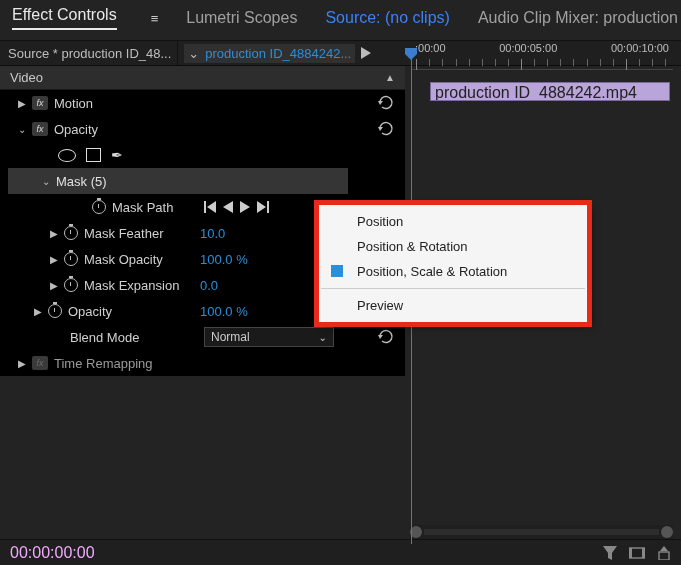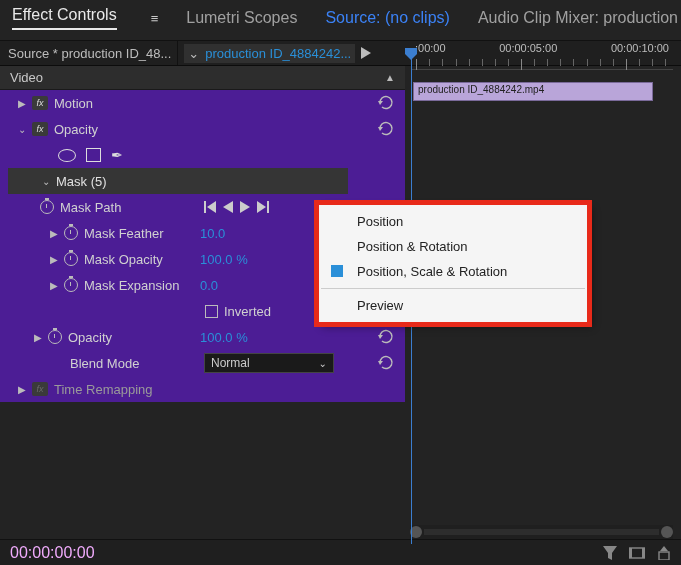--- a/index.html
+++ b/index.html
@@ -19,32 +19,32 @@
   .src-drop .caron { color:#bbb;}
   .play-tri { margin-left:6px;}
 
   .timeline-header { position:absolute; left:411px; right:8px; top:36px; height:44px; }
   .time-labels { display:flex; justify-content:space-between; font-size:11px; color:#bdbdbd; padding:6px 4px 0 4px;}
   .ruler { position:relative; height:14px; border-bottom:1px solid #444; margin-top:2px;}
   .tick { position:absolute; top:3px; width:1px; height:7px; background:#666;}
   .tick.big { height:11px; background:#888;}
   .playhead { position:absolute; left:411px; top:54px; width:1px; height:490px; background:#3b7ed0; z-index:5;}
   .playhead-head { position:absolute; left:405px; top:48px; width:12px; height:12px; z-index:6;}
-  .clip-bar { position:absolute; left:413px; top:82px; width:240px; height:19px; background:#b9a5d9; border:1px solid #7a6a9a; color:#222; font-size:10px; padding:1px 4px; overflow:hidden; white-space:nowrap;}
+  .clip-bar { position:absolute; left:430px; top:82px; width:240px; height:19px; background:#b9a5d9; border:1px solid #7a6a9a; color:#222; font-size:16px; padding:1px 4px; overflow:hidden; white-space:nowrap;}
 
   .panel { display:flex; }
-  .tree { width:405px; background:#4c1d95; }
+  .tree { width:405px; background:#000000; }
   .video-hdr { display:flex; align-items:center; justify-content:space-between; background:#2d2d2d; padding:4px 10px; height:24px; border-bottom:1px solid #1a1a1a;}
   .collapse-up { font-size:10px; color:#bbb;}
 
   .row { display:flex; align-items:center; height:26px; padding:0 8px; position:relative;}
   .indent1 { padding-left:18px;}
   .indent2 { padding-left:34px;}
   .indent3 { padding-left:50px;}
-  .indent4 { padding-left:40px;}
+  .indent4 { padding-left:92px;}
   .indent4b { padding-left:70px;}
 
   .twirl { width:10px; color:#bbb; font-size:10px; margin-right:4px; cursor:pointer;}
   .fx-badge { width:16px; height:14px; background:#3a3a3a; color:#ddd; font-size:9px; font-style:italic; display:inline-flex; align-items:center; justify-content:center; border-radius:2px; margin-right:6px;}
   .fx-badge.dim { color:#6a6a6a;}
   .stopwatch { width:14px; height:14px; border:1.3px solid #bbb; border-radius:50%; position:relative; margin-right:6px; display:inline-block;}
   .stopwatch::before { content:""; position:absolute; top:-3px; left:4px; width:4px; height:2px; background:#bbb;}
   .stopwatch::after { content:""; position:absolute; top:3px; left:5px; width:1px; height:4px; background:#bbb;}
   .label { color:#d0d0d0;}
   .value { color:#2a8fd8; cursor:ew-resize; position:absolute; left:200px;}
@@ -232,30 +232,20 @@
       <span class="value">100.0 %</span>
     </div>
 
     <div class="row indent3">
       <span class="twirl">▶</span>
       <span class="stopwatch"></span>
       <span class="label">Mask Expansion</span>
       <span class="value">0.0</span>
     </div>
 
-    <div class="row indent4b" style="padding-left:205px;">
-      <span class="checkbox"></span>
-      <span class="label">Inverted</span>
-      <span class="reset-ico">
-          <svg width="18" height="16">
-            <path d="M3 8 A6 6 0 1 1 5 12" stroke="#bbb" stroke-width="1.5" fill="none"></path>
-            <polygon points="1,6 6,6 3,10" fill="#bbb"></polygon>
-          </svg>
-        </span>
-    </div>
 
     <div class="row indent2">
       <span class="twirl">▶</span>
       <span class="stopwatch"></span>
       <span class="label">Opacity</span>
       <span class="value">100.0 %</span>
       <span class="reset-ico">
           <svg width="18" height="16">
             <path d="M3 8 A6 6 0 1 1 5 12" stroke="#bbb" stroke-width="1.5" fill="none"></path>
             <polygon points="1,6 6,6 3,10" fill="#bbb"></polygon>

